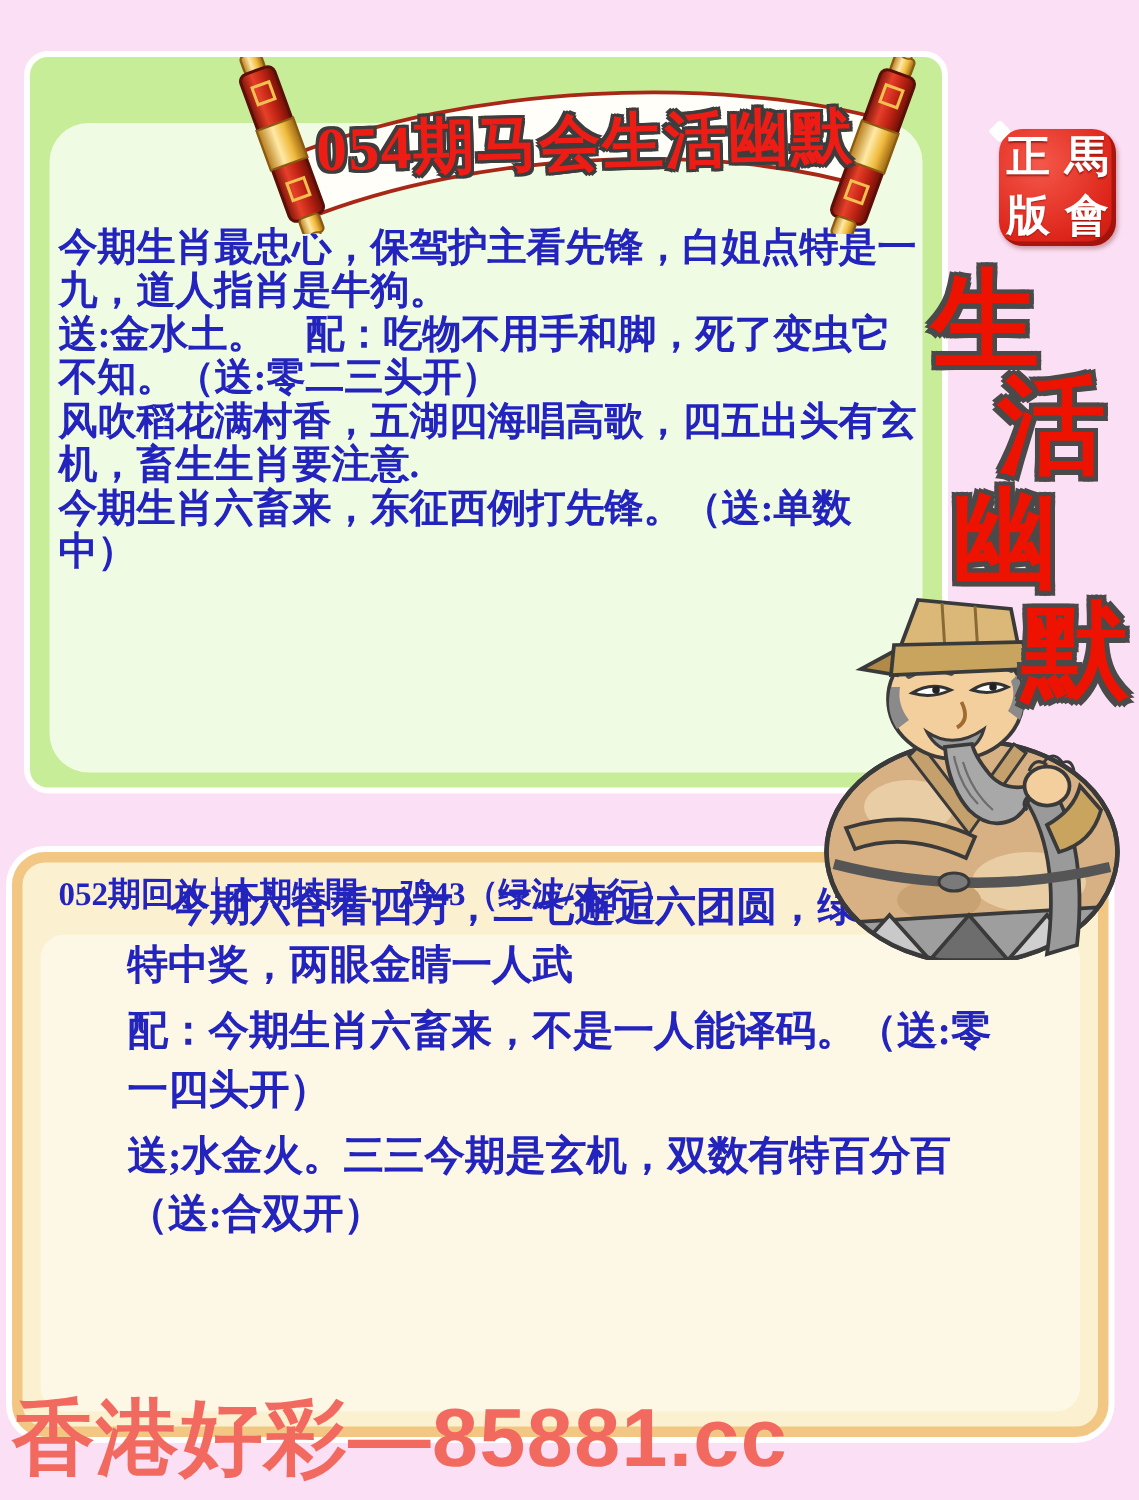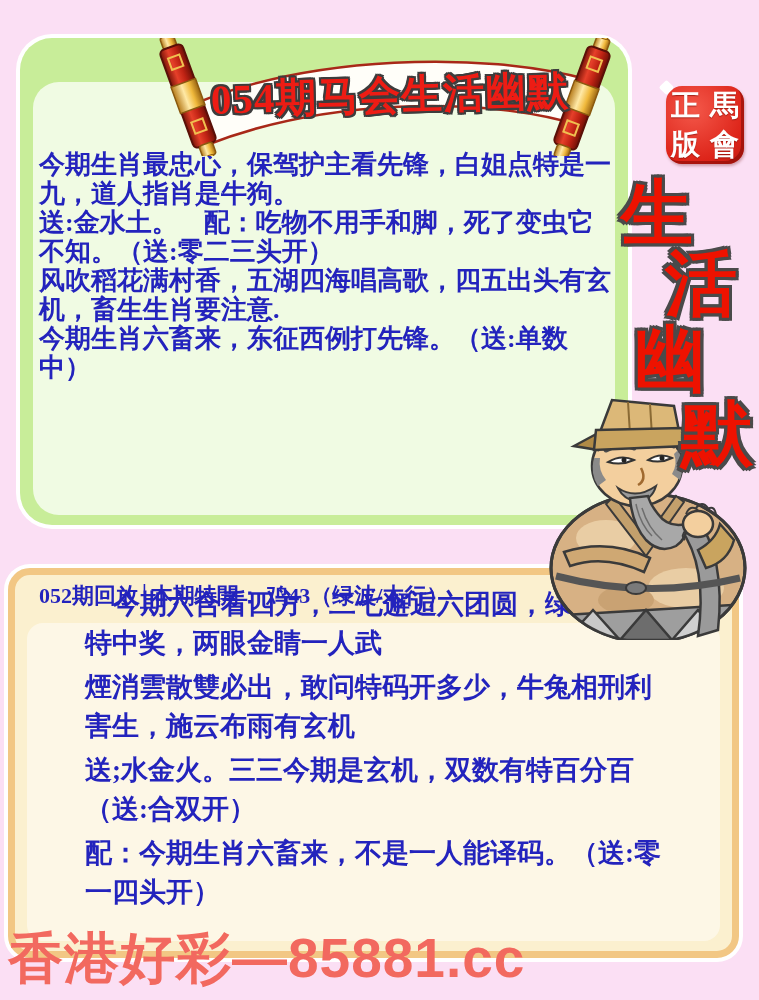--- a/index.html
+++ b/index.html
@@ -8,21 +8,21 @@
     background:#fbdff4;
     overflow:hidden;
     position:relative;
     font-family:"Liberation Serif","DejaVu Serif",serif;
   }
   .page{position:absolute;inset:0;}
 
   
   .top-panel{
     position:absolute;left:20px;top:38px;width:608px;height:487px;
-    background:#c8ed99;border-radius:32px;
+    background:#c8ed99;border-radius:12px;
     box-shadow:0 0 0 4px #ffffff;
   }
   .top-panel-inner{
     position:absolute;left:13px;right:13px;top:44px;bottom:10px;
     background:#f0fbe3;border-radius:26px;
   }
   .top-text{
     position:absolute;left:6px;right:4px;top:68px;
     color:#2323bd;font-weight:bold;
     font-size:26px;line-height:29px;text-align:left;
@@ -182,23 +182,22 @@
   <span class="vchar c2">幽</span>
   <span class="vchar c3">默</span>
 
   <div class="bottom-panel">
     <div class="bp-header">
       <span>052期回放</span><span class="bp-sep">|</span><span>本期特開： 鸡43（绿波/木行）</span>
     </div>
     <div class="bp-inner"></div>
     <div class="bp-text">
       <p class="indent">今期六合看四方，二七邂逅六团圆，绿蓝波定特中奖，两眼金睛一人武</p>
-      <p>煙消雲散雙必出，敢问特码开多少，牛兔相刑利害生，施云布雨有玄机</p>
+      <p>配：今期生肖六畜来，不是一人能译码。（送:零一四头开）</p>
       <p>送;水金火。三三今期是玄机，双数有特百分百（送:合双开）</p>
-      <p>配：今期生肖六畜来，不是一人能译码。（送:零一四头开）</p>
     </div>
   </div>
 
   <div class="watermark">香港好彩—85881.cc</div>
 
   <svg class="mascot" viewBox="0 0 200 252">
     <defs>
       <clipPath id="bodyclip">
           <ellipse cx="100" cy="180" rx="97" ry="74"></ellipse>
         </clipPath>

